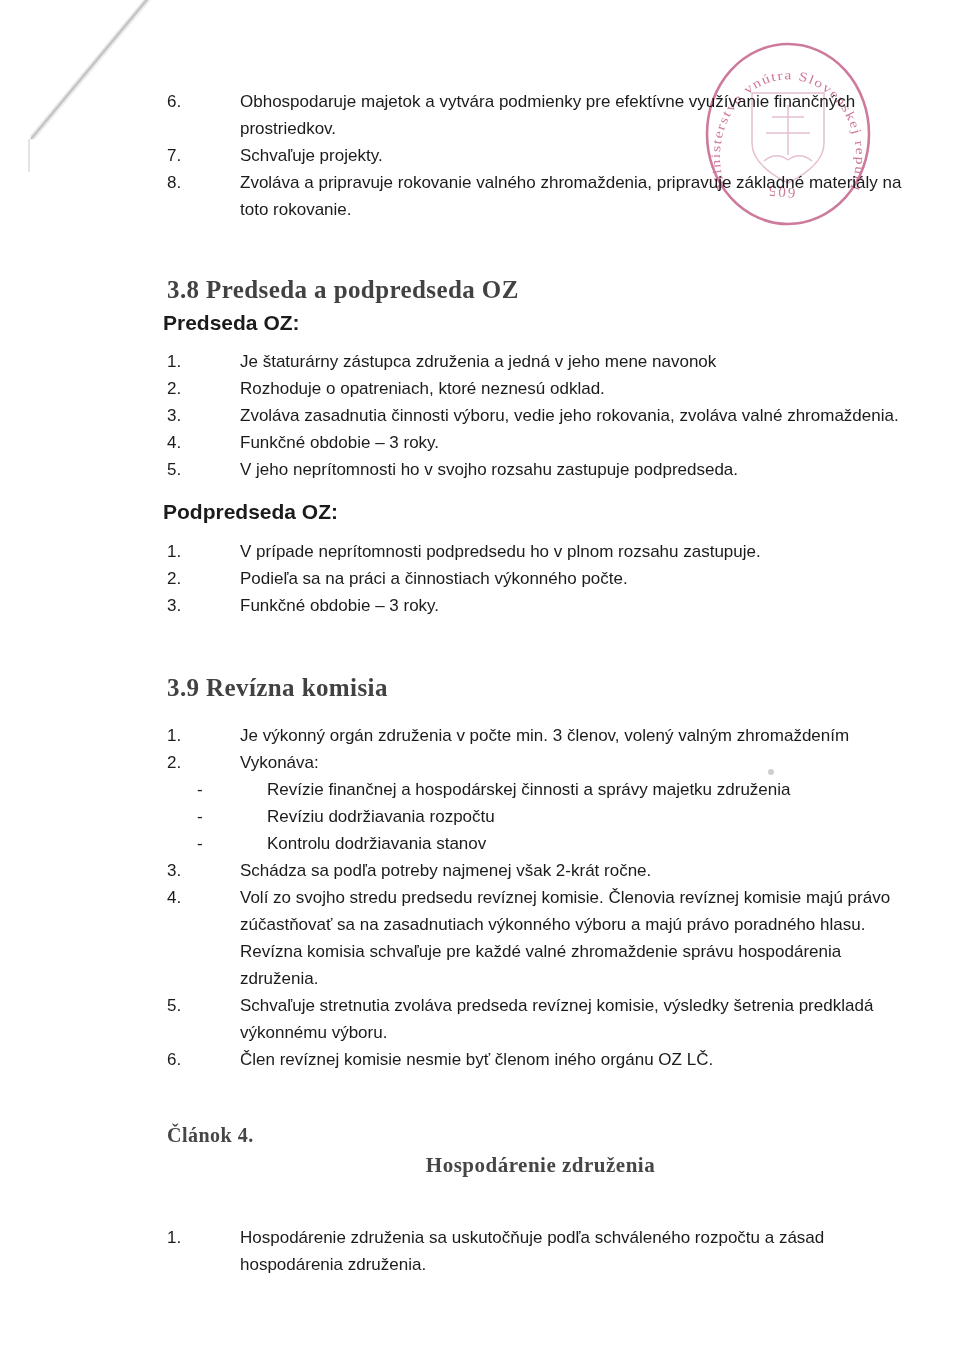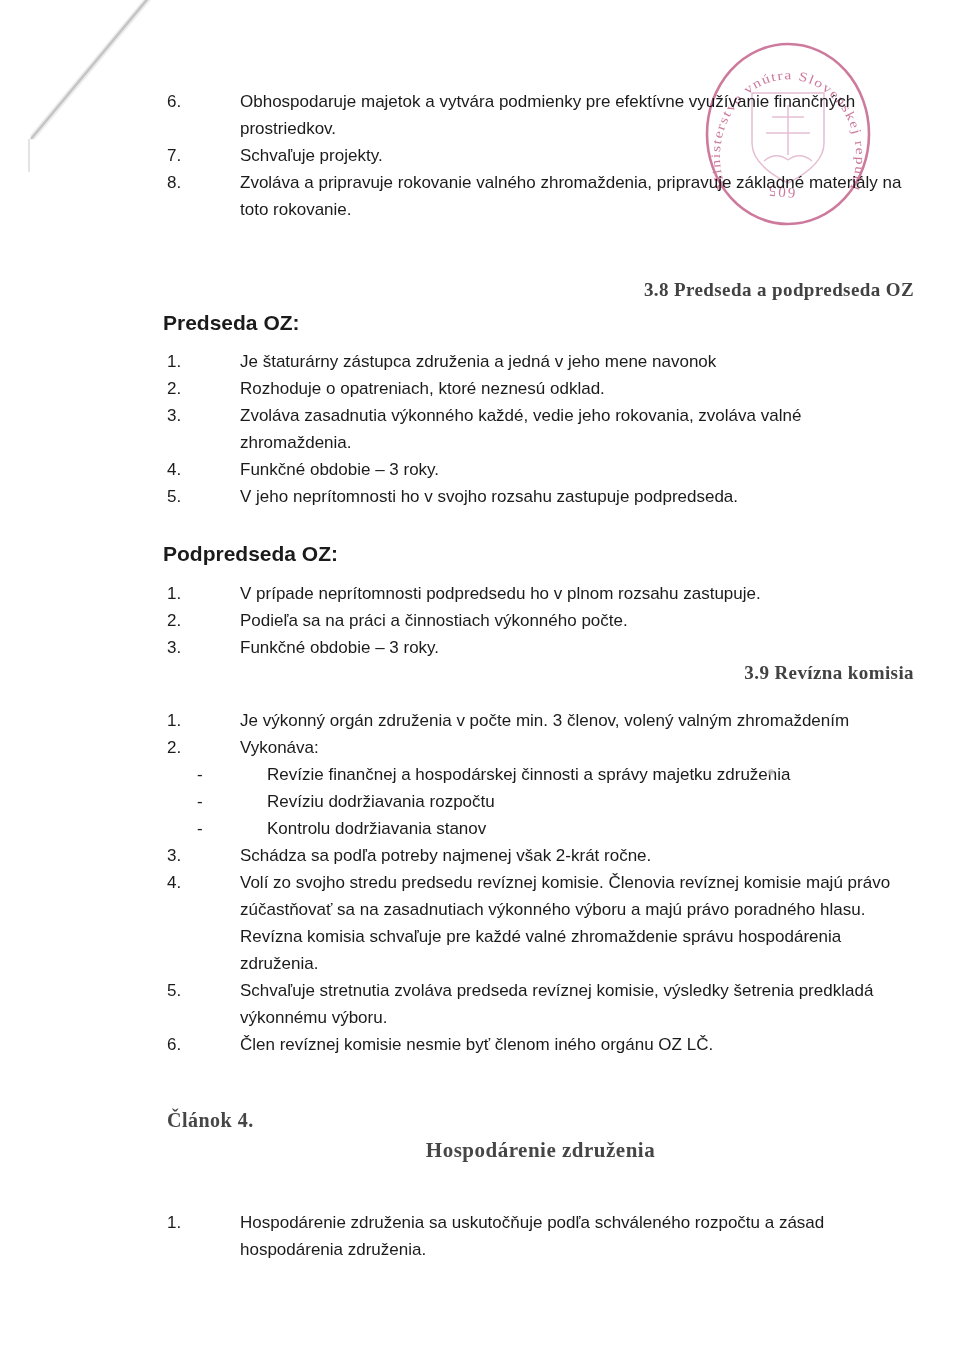--- a/index.html
+++ b/index.html
@@ -21,37 +21,37 @@
     font-size: 17px;
     line-height: 27px;
   }
   .row .marker { flex: 0 0 30px; }
   .row .txt { flex: 1 1 auto; margin-left: 43px; }
   .row.dash { padding-left: 30px; }
   .row.dash .marker { flex: 0 0 27px; }
   .section-heading {
     font-family: "Liberation Serif", serif;
     font-weight: 700;
-    font-size: 19px;
+    font-size: 25px;
     line-height: 24px;
     letter-spacing: 0.4px;
     color: #424242;
-    text-align: right;
+    text-align: left;
     margin: 0;
   }
   .heading-38 { margin-top: 55px; }
-  .heading-39 { }
+  .heading-39 { margin-top: 57px; }
   .org-label {
     font-weight: 700;
     font-size: 21px;
     line-height: 27px;
     margin-left: -4px;
   }
   .predseda-label { margin-top: 7px; }
-  .podpredseda-label { margin-top: 30px; }
+  .podpredseda-label { margin-top: 15px; }
   .predseda-list { margin-top: 12px; }
   .podpredseda-list { margin-top: 13px; }
   .list-39 { margin-top: 22px; }
   .article-title {
     font-family: "Liberation Serif", serif;
     font-weight: 700;
     font-size: 20px;
     line-height: 26px;
     letter-spacing: 0.5px;
     color: #464646;
@@ -140,21 +140,21 @@
           <span class="txt">Je štaturárny zástupca združenia a jedná v jeho mene navonok</span>
         </div>
 
         <div class="row">
           <span class="marker">2.</span>
           <span class="txt">Rozhoduje o opatreniach, ktoré neznesú odklad.</span>
         </div>
 
         <div class="row">
           <span class="marker">3.</span>
-          <span class="txt">Zvoláva zasadnutia výkonného každé, vedie jeho rokovania, zvoláva valné zhromaždenia.</span>
+          <span class="txt">Zvoláva zasadnutia činnosti výboru, vedie jeho rokovania, zvoláva valné zhromaždenia.</span>
         </div>
 
         <div class="row">
           <span class="marker">4.</span>
           <span class="txt">Funkčné obdobie – 3 roky.</span>
         </div>
 
         <div class="row">
           <span class="marker">5.</span>
           <span class="txt">V jeho neprítomnosti ho v svojho rozsahu zastupuje podpredseda.</span>

